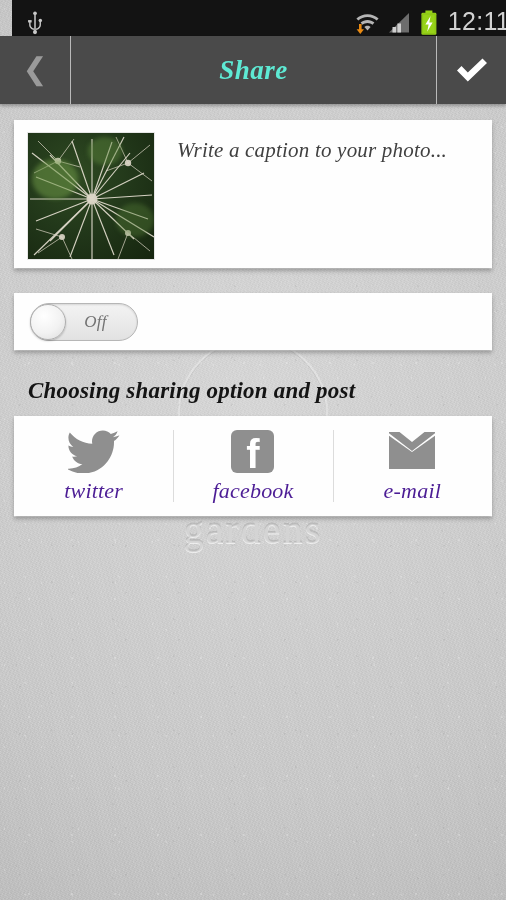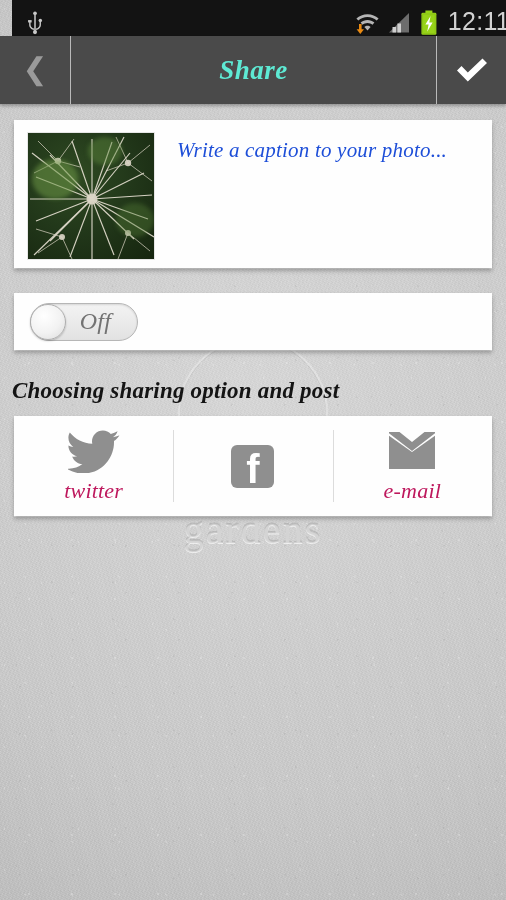--- a/index.html
+++ b/index.html
@@ -107,21 +107,21 @@
     border:1px solid #e6e6e6;
     position:relative; overflow:hidden;
     background:radial-gradient(circle at 38% 34%, #2f4a22 0%, #22381a 48%, #16250f 100%);
   }
   #thumb .leaf {
     position:absolute; border-radius:50%;
     background:rgba(108,150,70,.55); filter:blur(2px);
   }
   #caption-placeholder {
     margin:18px 0 15px 22px;
-    font-size:21px; font-style:italic; color:#1d4ed8;
+    font-size:21px; font-style:italic; color:#404040;
     letter-spacing:.2px;
   }
 
   #scrapbook-card {
     top:293px; height:57px;
     display:flex; align-items:center; justify-content:space-between;
     padding:0 6px 0 16px;
   }
   #scrapbook-label {
     font-size:25px; font-weight:bold; font-style:italic; color:#1d1d1d;
@@ -137,46 +137,46 @@
   }
   #toggle-knob {
     width:36px; height:36px; border-radius:50%;
     background:radial-gradient(circle at 38% 32%, #ffffff 0%, #f2f2f2 55%, #dcdcdc 100%);
     border:1px solid #aeaeae;
     margin-left:-1px; flex:none;
     box-shadow:0 1px 2px rgba(0,0,0,.22);
   }
   #toggle-state {
     flex:1; text-align:center;
-    font-size:24px; font-style:italic; color:#737373;
+    font-size:17px; font-style:italic; color:#737373;
     letter-spacing:.3px; padding-right:12px;
   }
 
   #section-header {
-    position:absolute; top:378px; left:12px;
+    position:absolute; top:378px; left:28px;
     font-size:23px; font-weight:bold; font-style:italic; color:#141414;
     letter-spacing:.2px;
   }
 
   #share-card {
     top:416px; height:100px;
     display:flex; align-items:stretch;
   }
   .share-opt {
     flex:1; display:flex; flex-direction:column;
     align-items:center; justify-content:center;
     position:relative;
   }
   .share-opt + .share-opt::before {
     content:""; position:absolute; left:0; top:14px; bottom:14px;
     width:1px; background:#dcdcdc;
   }
   .share-icon { height:46px; display:flex; align-items:center; justify-content:center; }
   .share-label {
-    font-size:22px; font-style:italic; color:#be185d;
+    font-size:22px; font-style:italic; color:#4c1d95;
     margin-top:4px; letter-spacing:.2px;
   }
   .fb-square {
     width:43px; height:43px; border-radius:6px; background:#8f8f8f;
     display:flex; align-items:flex-end; justify-content:center;
   }
   .fb-f {
     color:#fff; font-family:"Liberation Sans", sans-serif;
     font-weight:bold; font-size:40px; line-height:.95;
   }
@@ -323,20 +323,21 @@
       </div>
       <div class="share-label">twitter</div>
     </div>
 
     <div class="share-opt">
       <div class="share-icon">
         <div class="fb-square">
           <span class="fb-f">f</span>
         </div>
       </div>
+      <div class="share-label">facebook</div>
     </div>
 
     <div class="share-opt">
       <div class="share-icon">
         <svg width="50" height="42" viewBox="0 0 50 42">
           <path fill="#8f8f8f" d="M2 3h46v36H2z"></path>
           <path fill="#fefefe" d="M2 2.2h46v3.6L25 22 2 5.8z"></path>
           <path fill="#8f8f8f" d="M2 2h10.5L25 12 37.5 2H48v1.2L25 21 2 3.2z"></path>
         </svg>
       </div>

